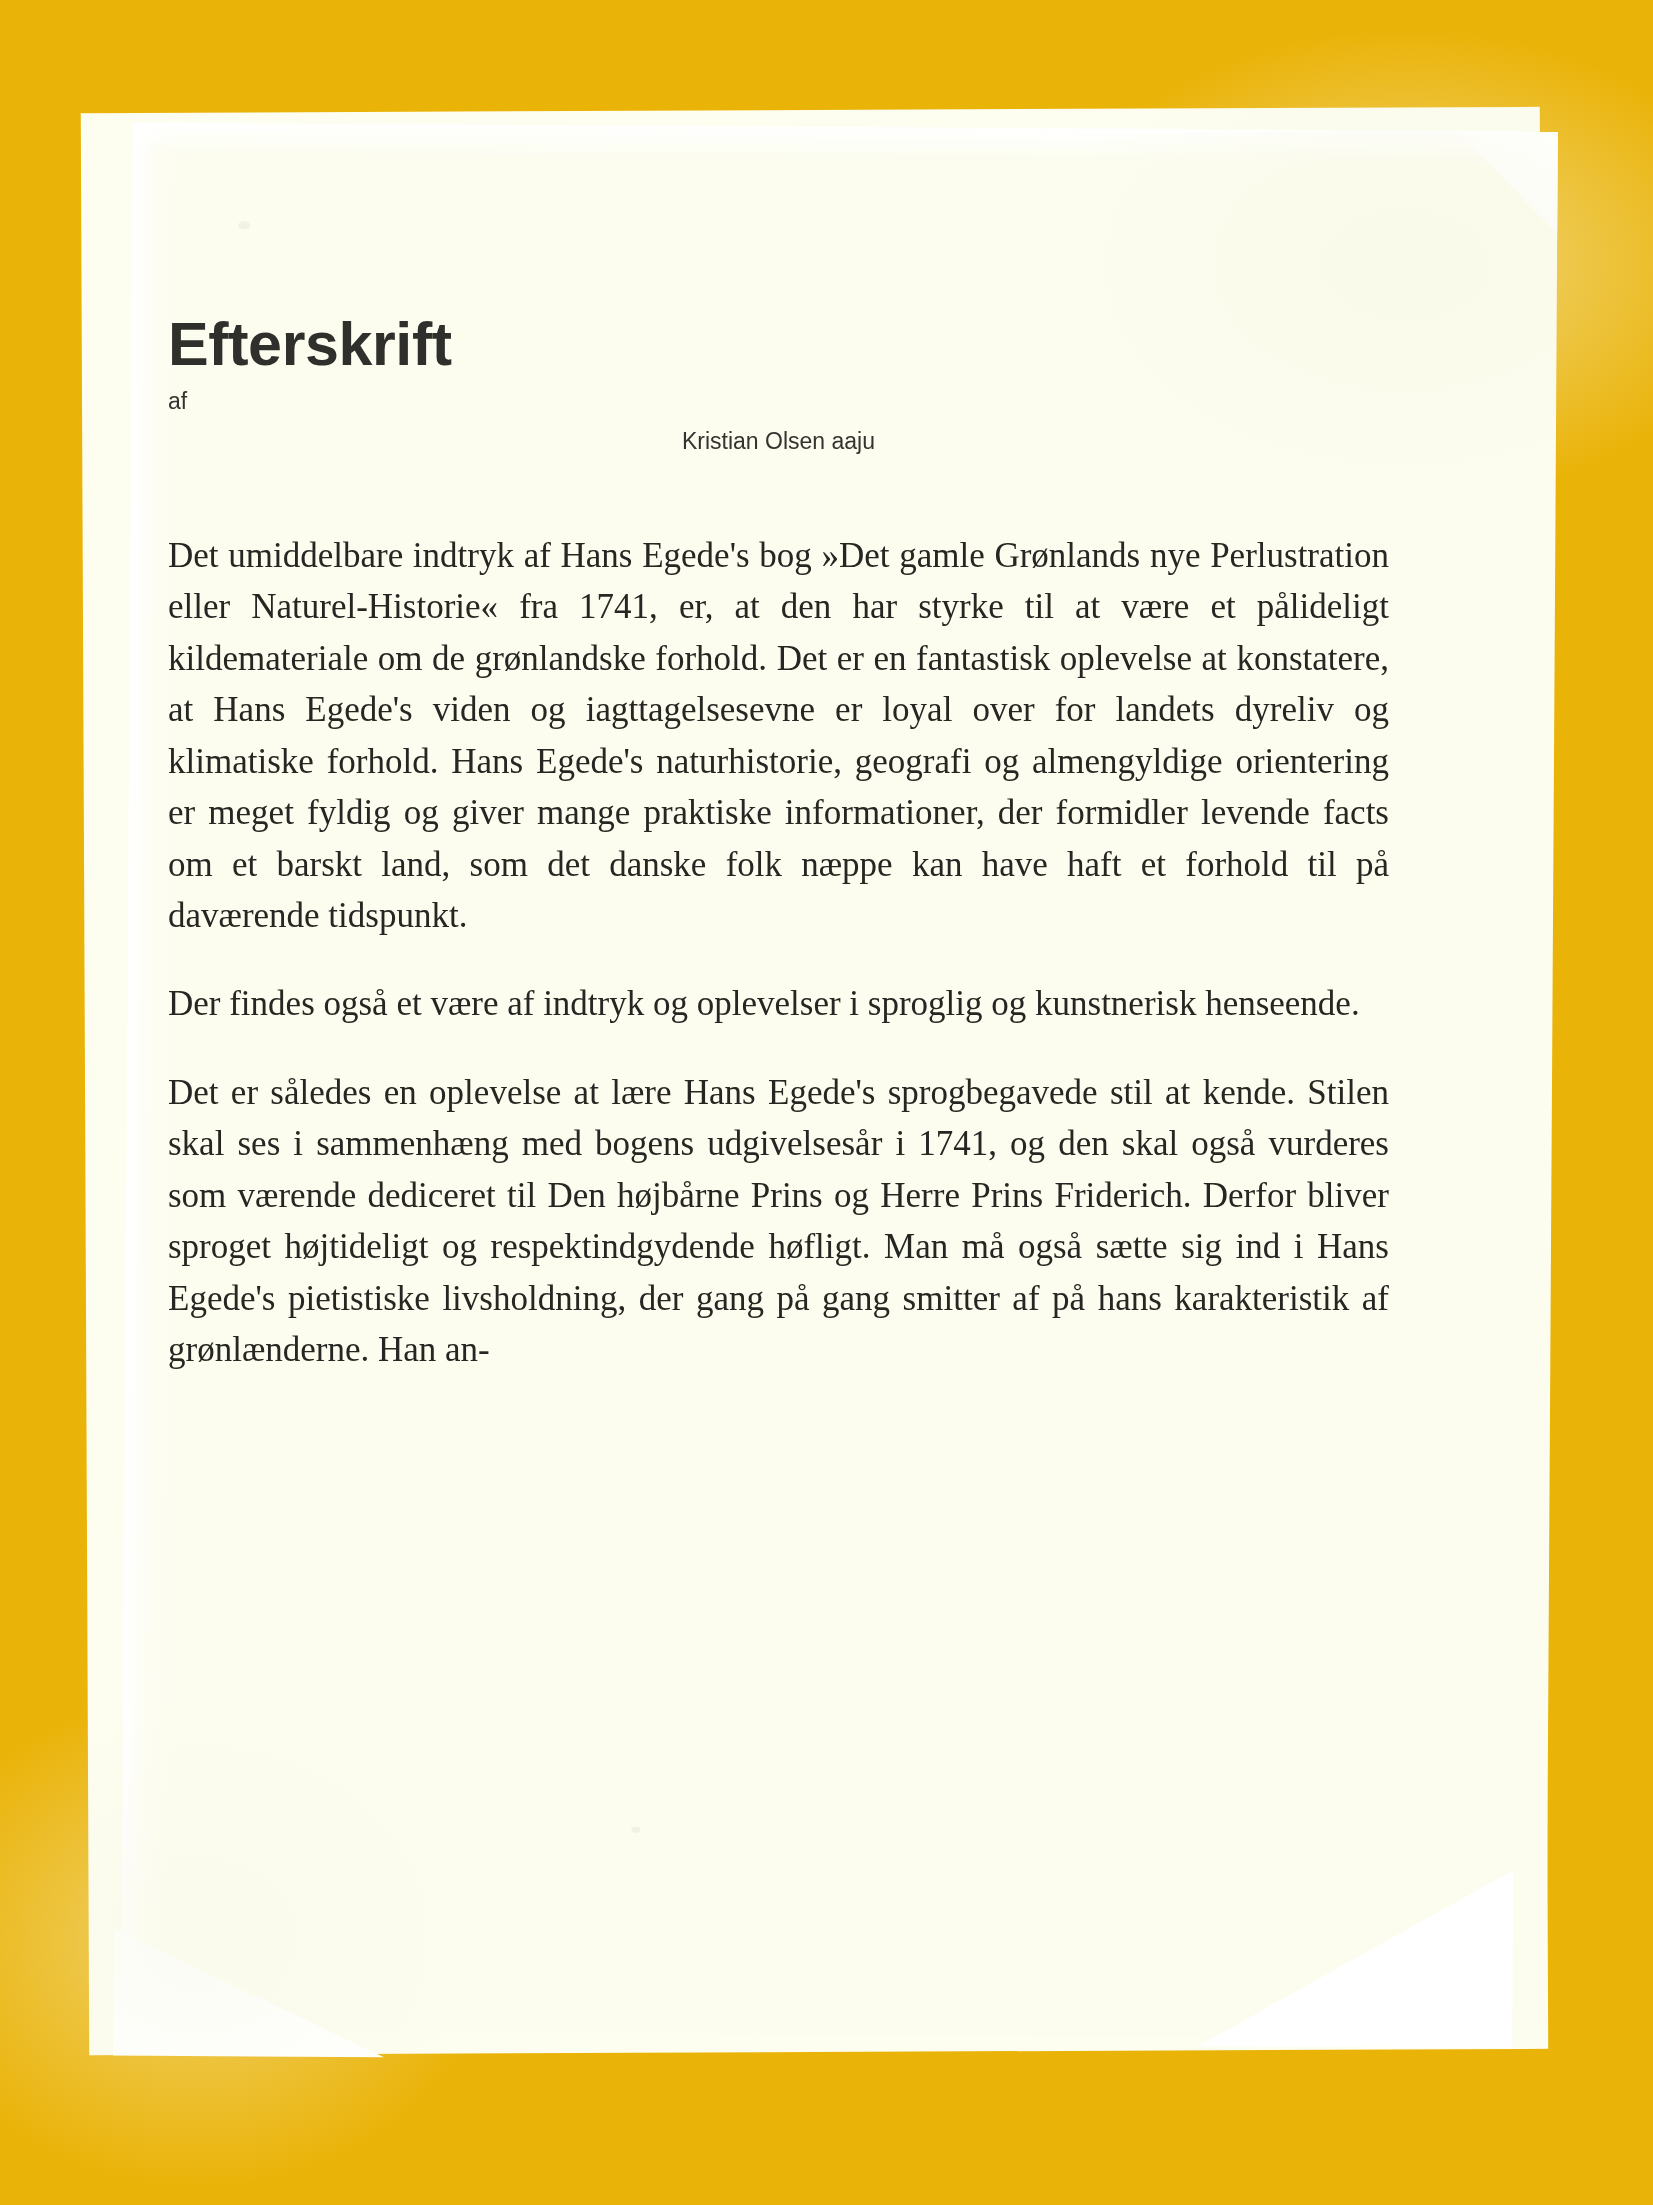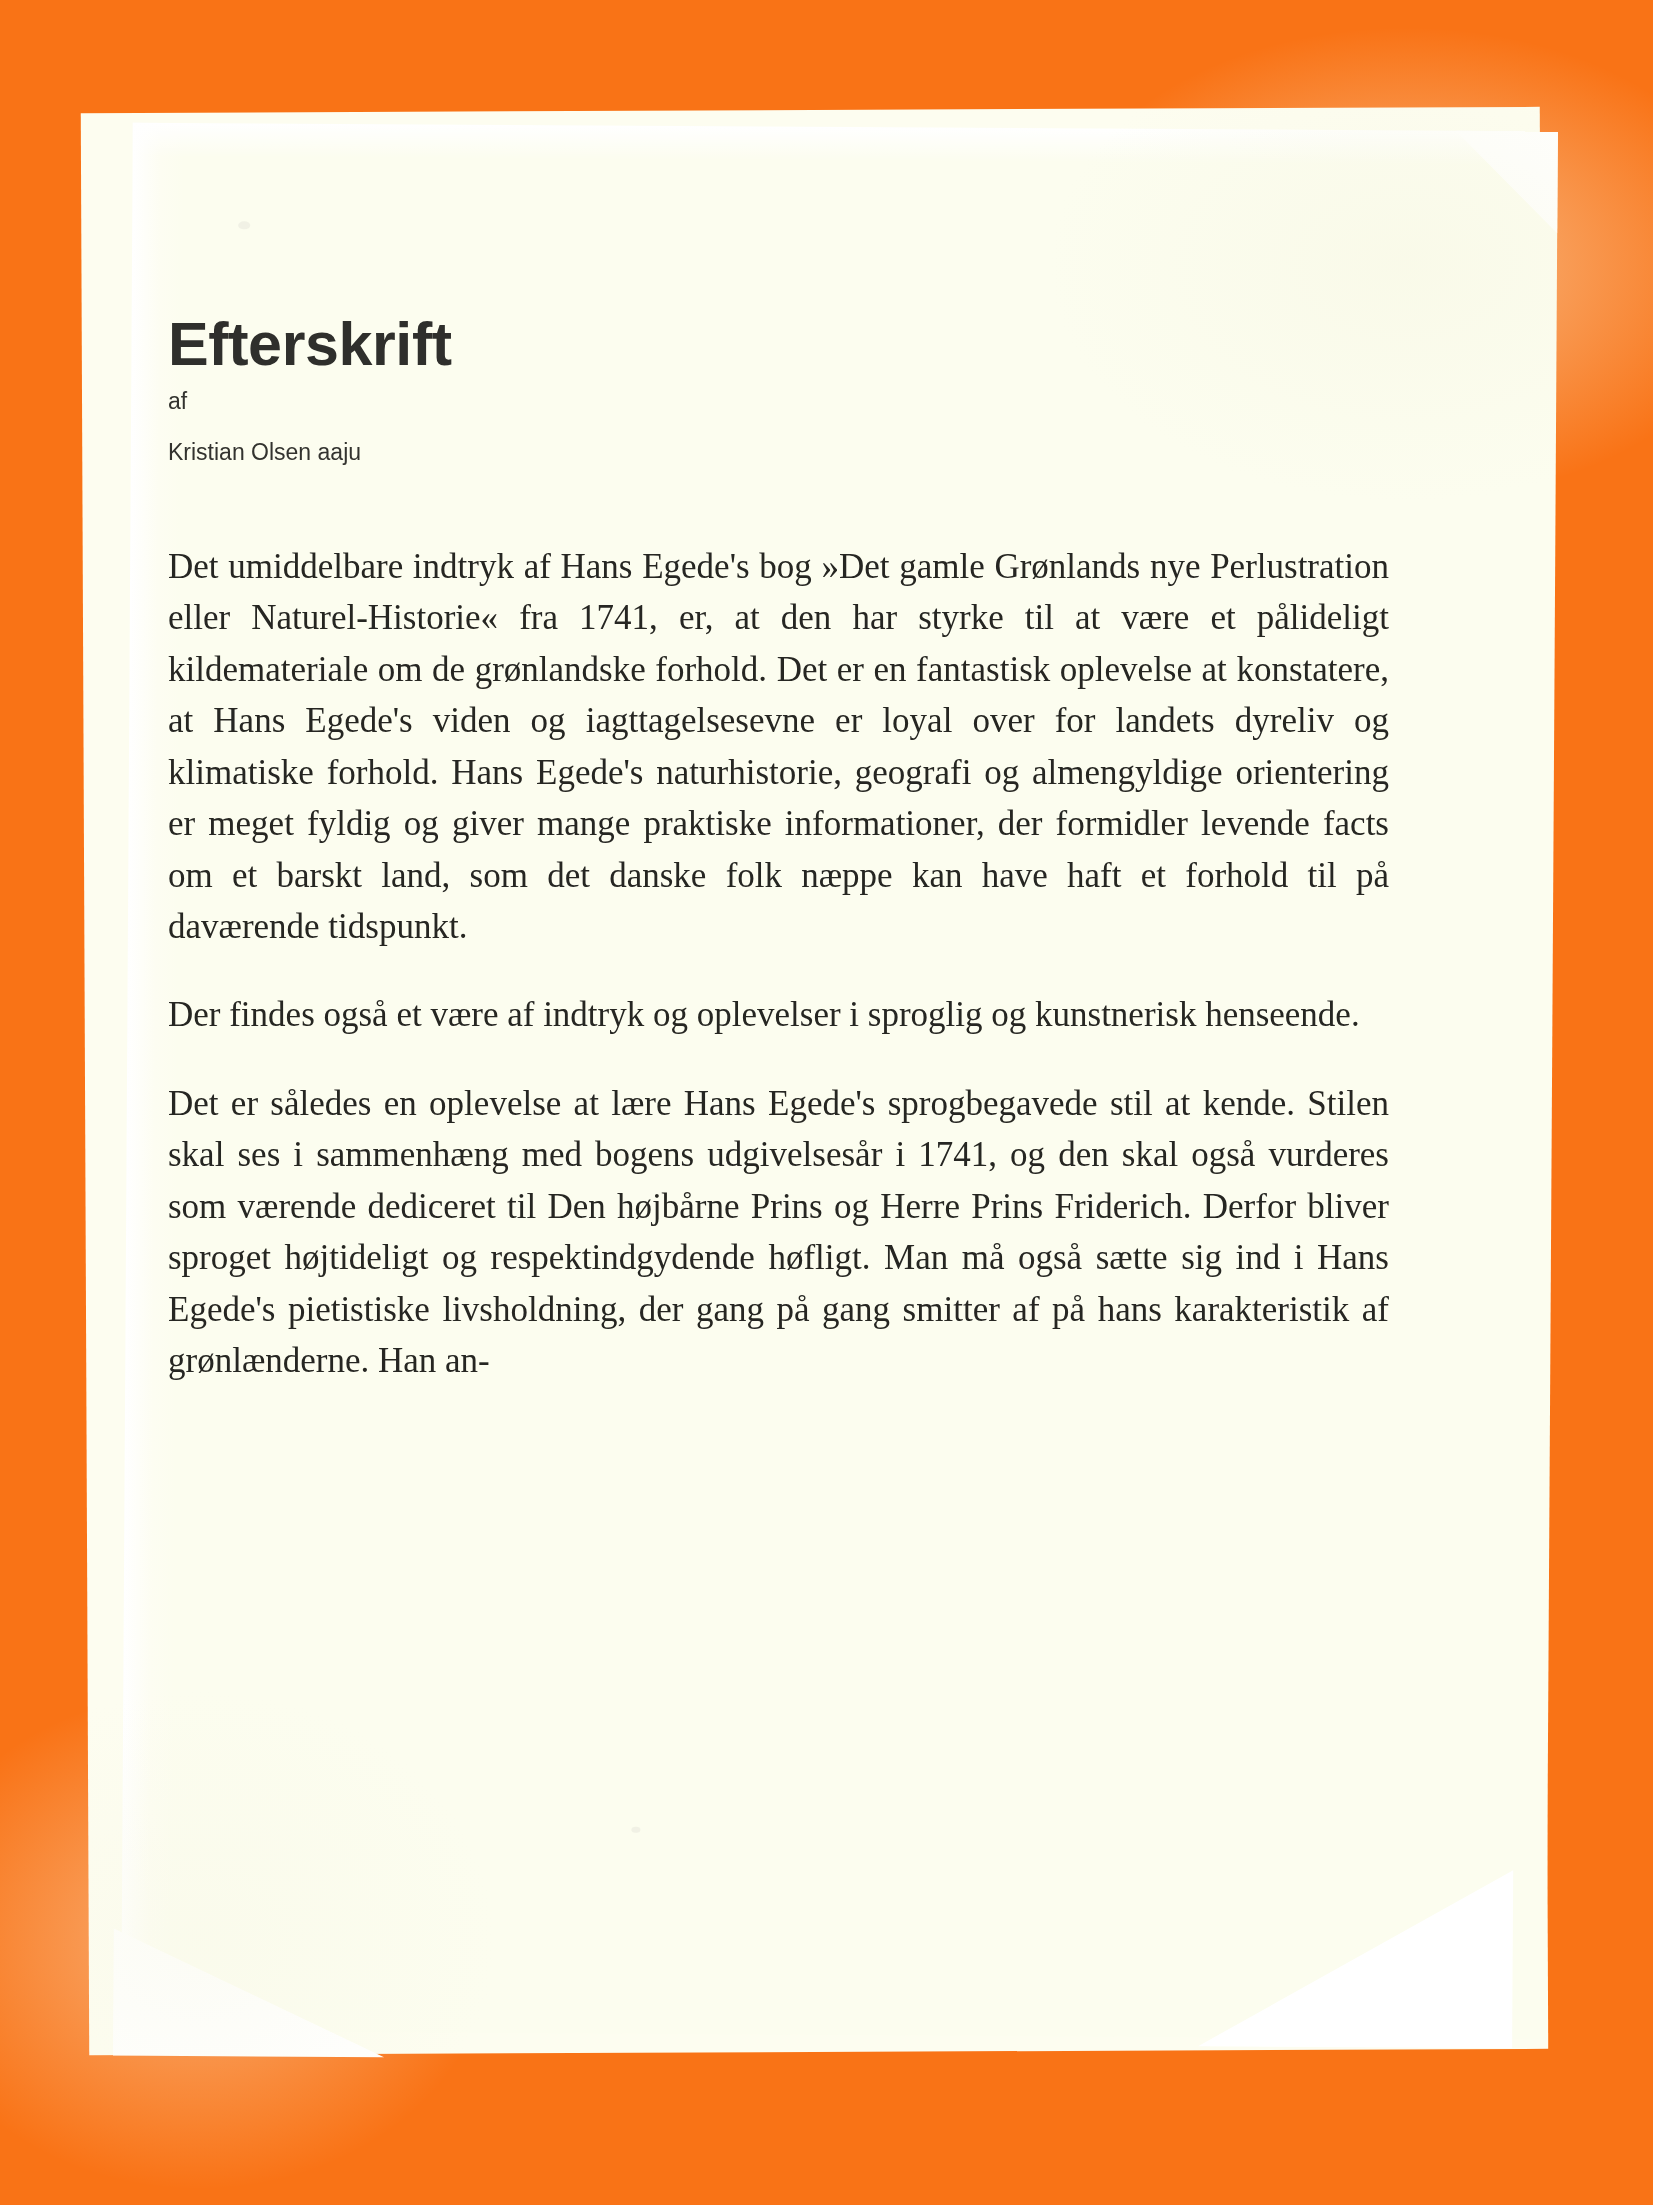--- a/index.html
+++ b/index.html
@@ -4,21 +4,21 @@
 <style>
   html, body {
     margin: 0;
     padding: 0;
     background: #ffffff;
   }
   #page-root {
     position: relative;
     width: 1654px;
     height: 2205px;
-    background: #f97316;
+    background: #eab308;
     overflow: hidden;
     font-family: "Liberation Serif", "DejaVu Serif", serif;
   }
 
   
   .scan-sheet {
     position: absolute;
     left: 85px;
     top: 110px;
     width: 1459px;
@@ -105,21 +105,22 @@
   }
   .byline-line {
     font-family: "Liberation Sans", "DejaVu Sans", sans-serif;
     font-weight: normal;
     font-size: 23px;
     line-height: 1.28;
     color: #33332f;
     margin: 0;
   }
   .byline-author {
-    margin-top: 22px;
+    margin-top: 11px;
+    text-align: center;
   }
 
   .body-block {
     margin-top: 73px;
   }
   .para {
     font-family: "Liberation Serif", "DejaVu Serif", serif;
     font-size: 35px;
     line-height: 1.47;
     color: #262622;

